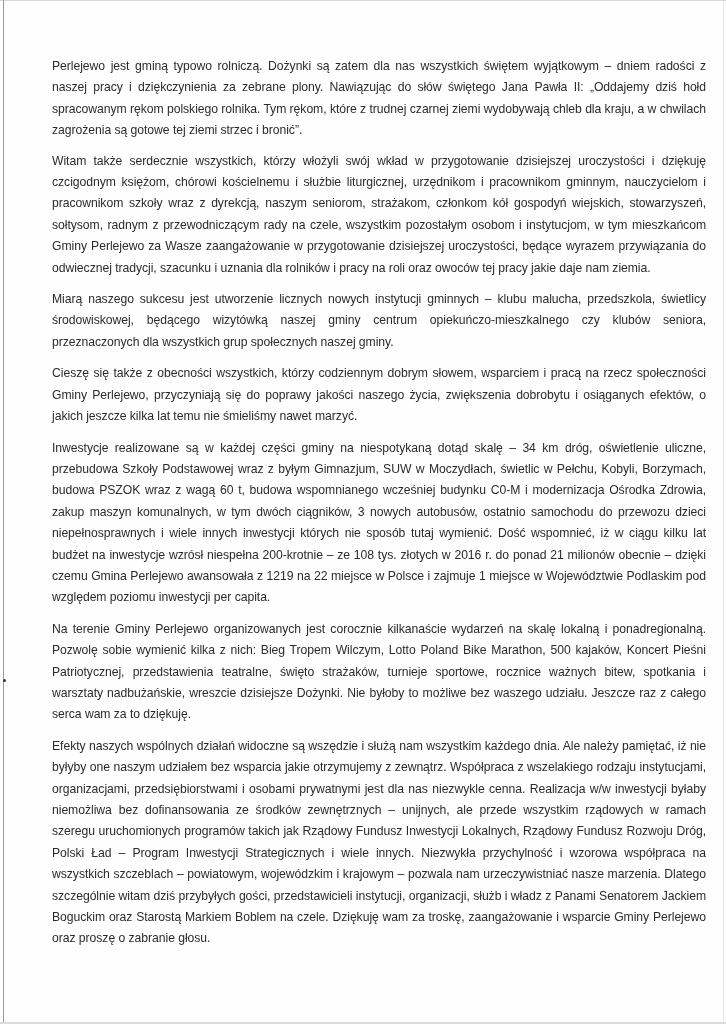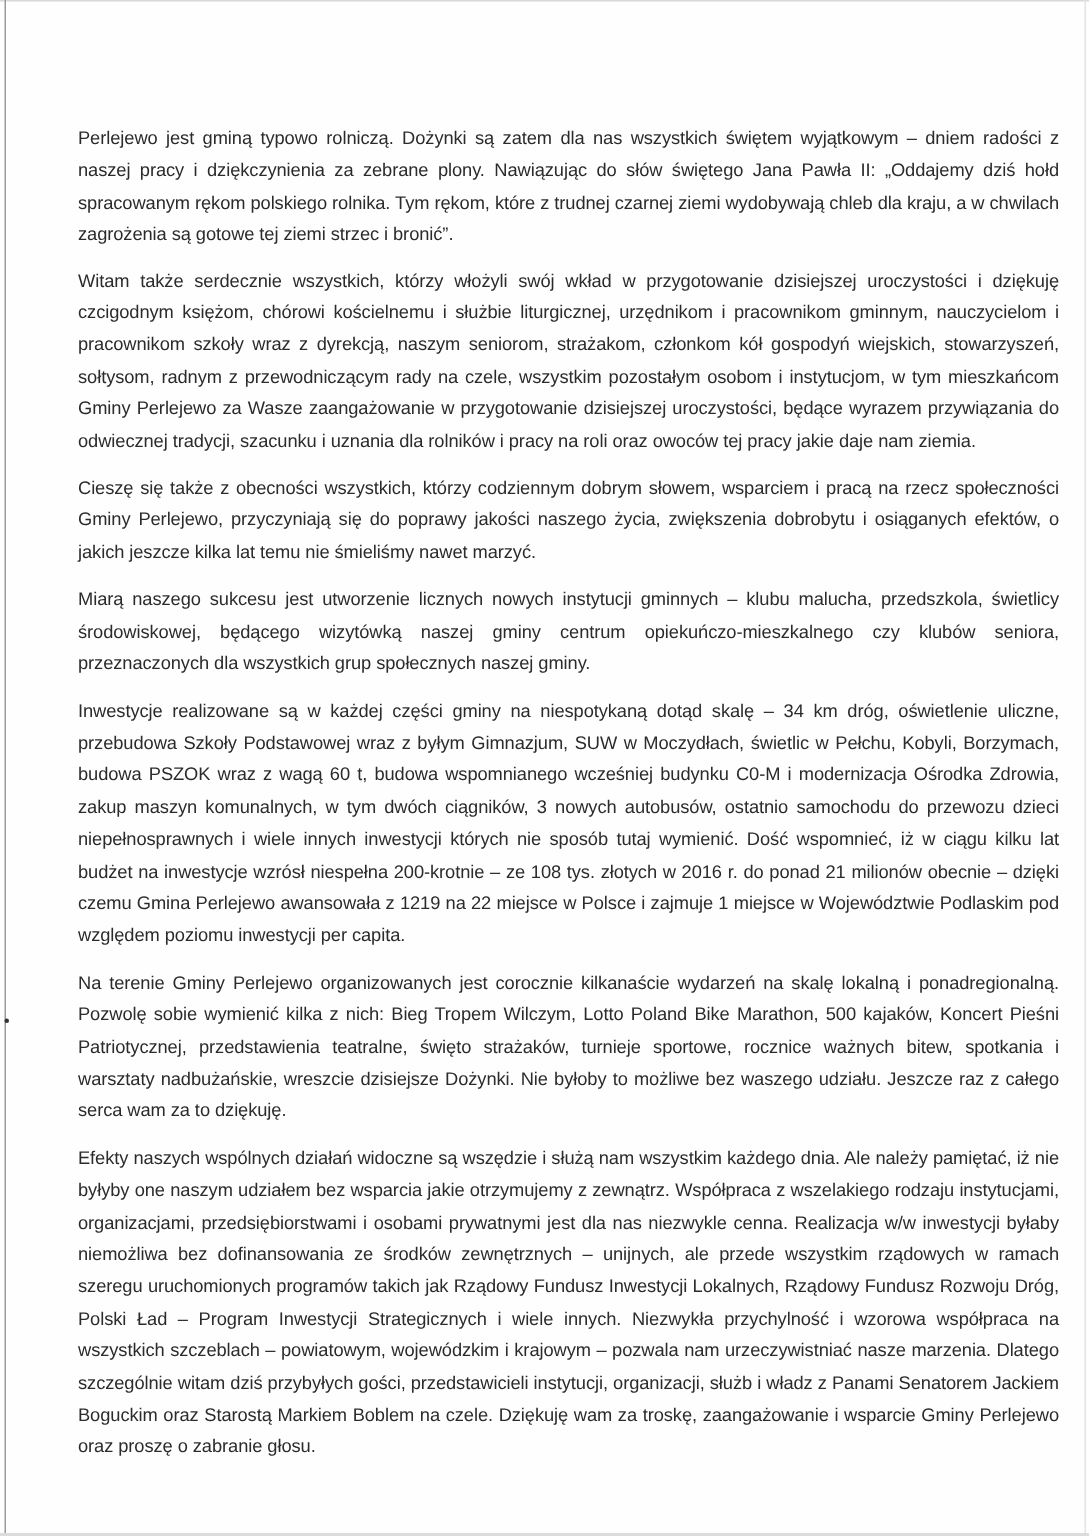--- a/index.html
+++ b/index.html
@@ -50,21 +50,20 @@
       left: 3px; top: 679px;
       width: 3px; height: 3px;
       border-radius: 50%;
       background: #333;
     }
     .content {
       position: absolute;
       left: 52px;
       top: 56px;
       width: 654px;
-      margin-top: 26px;
     }
     .para {
       margin: 0 0 10px 0;
       font-size: 12.2px;
       line-height: 21.4px;
       text-align: justify;
       letter-spacing: -0.05px;
       color: #2b2b2b;
     }
     .para.p1 { margin-bottom: 9px; }
@@ -75,19 +74,19 @@
 <div class="page">
   <div class="edge-top"></div>
   <div class="edge-left"></div>
   <div class="edge-right"></div>
   <div class="edge-bottom"></div>
   <div class="punch-dot"></div>
 
   <div class="content">
     <p class="para p1">Perlejewo jest gminą typowo rolniczą. Dożynki są zatem dla nas wszystkich świętem wyjątkowym – dniem radości z naszej pracy i dziękczynienia za zebrane plony. Nawiązując do słów świętego Jana Pawła II: „Oddajemy dziś hołd spracowanym rękom polskiego rolnika. Tym rękom, które z trudnej czarnej ziemi wydobywają chleb dla kraju, a w chwilach zagrożenia są gotowe tej ziemi strzec i bronić”.</p>
     <p class="para">Witam także serdecznie wszystkich, którzy włożyli swój wkład w przygotowanie dzisiejszej uroczystości i dziękuję czcigodnym księżom, chórowi kościelnemu i służbie liturgicznej, urzędnikom i pracownikom gminnym, nauczycielom i pracownikom szkoły wraz z dyrekcją, naszym seniorom, strażakom, członkom kół gospodyń wiejskich, stowarzyszeń, sołtysom, radnym z przewodniczącym rady na czele, wszystkim pozostałym osobom i instytucjom, w tym mieszkańcom Gminy Perlejewo za Wasze zaangażowanie w przygotowanie dzisiejszej uroczystości, będące wyrazem przywiązania do odwiecznej tradycji, szacunku i uznania dla rolników i pracy na roli oraz owoców tej pracy jakie daje nam ziemia.</p>
+    <p class="para">Miarą naszego sukcesu jest utworzenie licznych nowych instytucji gminnych – klubu malucha, przedszkola, świetlicy środowiskowej, będącego wizytówką naszej gminy centrum opiekuńczo-mieszkalnego czy klubów seniora, przeznaczonych dla wszystkich grup społecznych naszej gminy.</p>
     <p class="para">Cieszę się także z obecności wszystkich, którzy codziennym dobrym słowem, wsparciem i pracą na rzecz społeczności Gminy Perlejewo, przyczyniają się do poprawy jakości naszego życia, zwiększenia dobrobytu i osiąganych efektów, o jakich jeszcze kilka lat temu nie śmieliśmy nawet marzyć.</p>
-    <p class="para">Miarą naszego sukcesu jest utworzenie licznych nowych instytucji gminnych – klubu malucha, przedszkola, świetlicy środowiskowej, będącego wizytówką naszej gminy centrum opiekuńczo-mieszkalnego czy klubów seniora, przeznaczonych dla wszystkich grup społecznych naszej gminy.</p>
     <p class="para">Inwestycje realizowane są w każdej części gminy na niespotykaną dotąd skalę – 34 km dróg, oświetlenie uliczne, przebudowa Szkoły Podstawowej wraz z byłym Gimnazjum, SUW w Moczydłach, świetlic w Pełchu, Kobyli, Borzymach, budowa PSZOK wraz z wagą 60 t, budowa wspomnianego wcześniej budynku C0-M i modernizacja Ośrodka Zdrowia, zakup maszyn komunalnych, w tym dwóch ciągników, 3 nowych autobusów, ostatnio samochodu do przewozu dzieci niepełnosprawnych i wiele innych inwestycji których nie sposób tutaj wymienić. Dość wspomnieć, iż w ciągu kilku lat budżet na inwestycje wzrósł niespełna 200-krotnie – ze 108 tys. złotych w 2016 r. do ponad 21 milionów obecnie – dzięki czemu Gmina Perlejewo awansowała z 1219 na 22 miejsce w Polsce i zajmuje 1 miejsce w Województwie Podlaskim pod względem poziomu inwestycji per capita.</p>
     <p class="para">Na terenie Gminy Perlejewo organizowanych jest corocznie kilkanaście wydarzeń na skalę lokalną i ponadregionalną. Pozwolę sobie wymienić kilka z nich: Bieg Tropem Wilczym, Lotto Poland Bike Marathon, 500 kajaków, Koncert Pieśni Patriotycznej, przedstawienia teatralne, święto strażaków, turnieje sportowe, rocznice ważnych bitew, spotkania i warsztaty nadbużańskie, wreszcie dzisiejsze Dożynki. Nie byłoby to możliwe bez waszego udziału. Jeszcze raz z całego serca wam za to dziękuję.</p>
     <p class="para">Efekty naszych wspólnych działań widoczne są wszędzie i służą nam wszystkim każdego dnia. Ale należy pamiętać, iż nie byłyby one naszym udziałem bez wsparcia jakie otrzymujemy z zewnątrz. Współpraca z wszelakiego rodzaju instytucjami, organizacjami, przedsiębiorstwami i osobami prywatnymi jest dla nas niezwykle cenna. Realizacja w/w inwestycji byłaby niemożliwa bez dofinansowania ze środków zewnętrznych – unijnych, ale przede wszystkim rządowych w ramach szeregu uruchomionych programów takich jak Rządowy Fundusz Inwestycji Lokalnych, Rządowy Fundusz Rozwoju Dróg, Polski Ład – Program Inwestycji Strategicznych i wiele innych. Niezwykła przychylność i  wzorowa współpraca na wszystkich szczeblach – powiatowym, wojewódzkim i krajowym – pozwala nam urzeczywistniać nasze marzenia. Dlatego szczególnie witam dziś przybyłych gości, przedstawicieli instytucji, organizacji, służb i władz z Panami Senatorem Jackiem Boguckim oraz Starostą Markiem Boblem na czele. Dziękuję wam za troskę, zaangażowanie i wsparcie Gminy Perlejewo oraz proszę o zabranie głosu.</p>
   </div>
 </div>
 
 </body></html>

